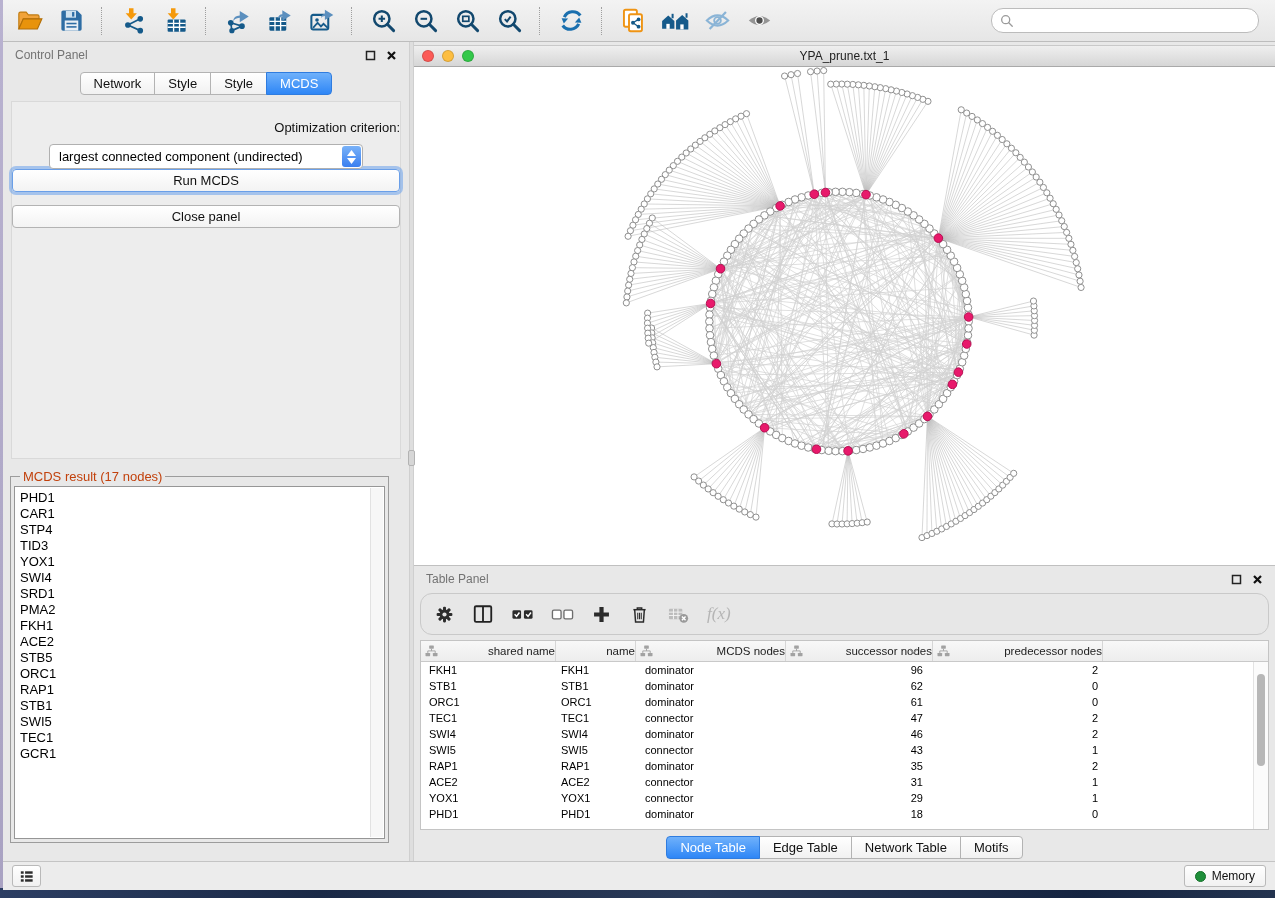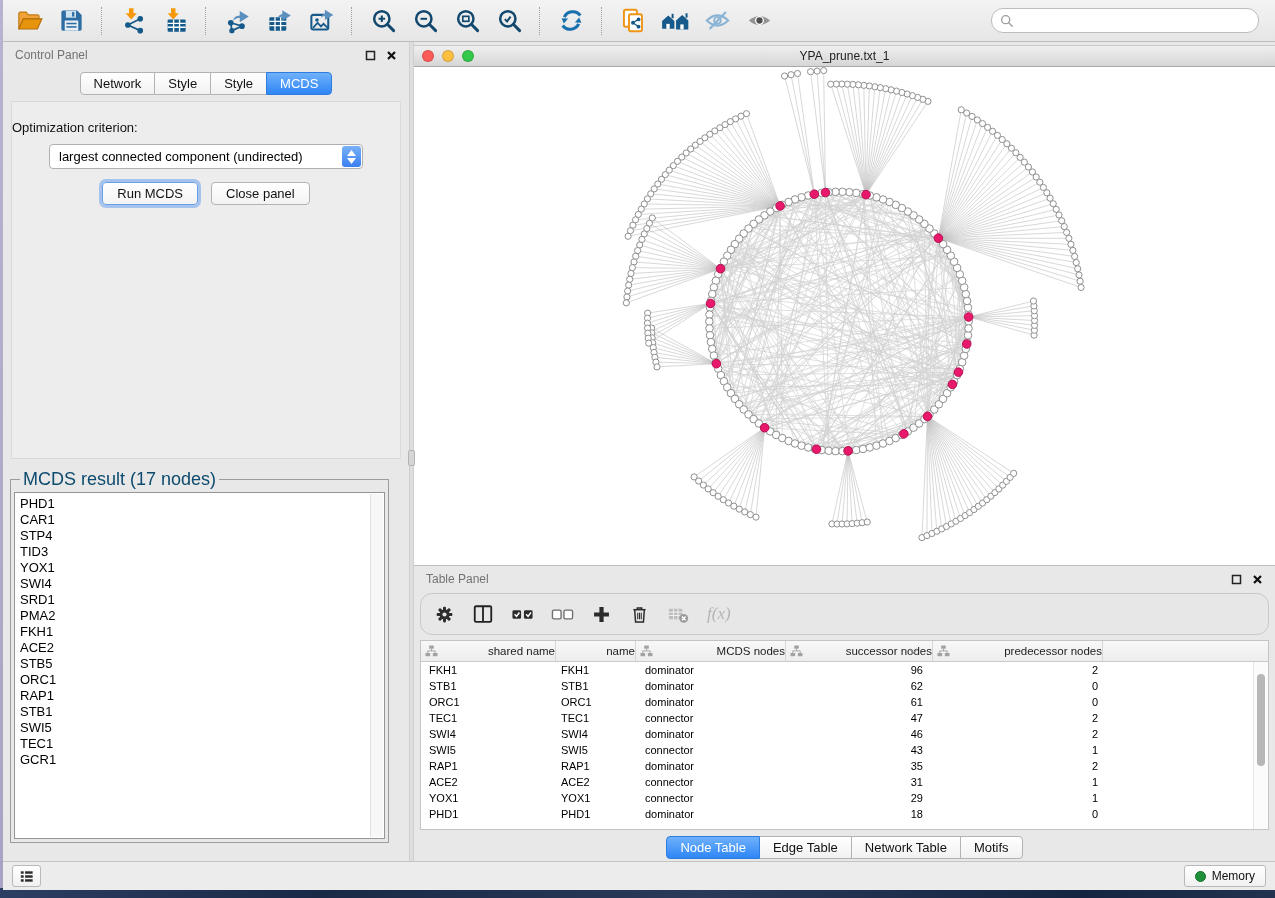--- a/index.html
+++ b/index.html
@@ -29,31 +29,31 @@
   .panel-head{height:26px;display:flex;align-items:center;padding:0 12px;font-size:12px;color:#737373;flex:none;}
   .panel-head .spacer{flex:1;}
   .wbtn{background:transparent;border:none;padding:0;margin-left:10px;display:flex;align-items:center;}
   .segtabs{display:flex;justify-content:center;margin-top:4px;flex:none;}
   .seg{padding:3px 13px;font-size:13px;background:linear-gradient(#ffffff,#f1f1f1);border:1px solid #b3b3b3;
        margin-left:-1px;color:#111;cursor:default;}
   .seg:first-child{border-radius:4px 0 0 4px;margin-left:0;}
   .seg:last-child{border-radius:0 4px 4px 0;}
   .seg.active{background:linear-gradient(#6fb1fb,#2e86f6);border-color:#2f7cdf;color:#fff;position:relative;z-index:1;}
   .cp-sub{margin:6px 8px 0;background:#ededed;border:1px solid #d9d9d9;height:356px;flex:none;}
-  .crit-label{text-align:left;font-size:13px;margin-top:18px;color:#111;}
+  .crit-label{text-align:right;font-size:13px;margin-top:18px;color:#111;}
   .combo{width:312px;height:23px;margin:9px auto 0;background:#fff;border:1px solid #b0b0b0;border-radius:4px;
          display:flex;align-items:center;font-size:13px;position:relative;}
   .combo .val{flex:1;padding-left:9px;white-space:nowrap;}
   .combo .step{width:19px;height:21px;margin:0 1px 0 4px;border-radius:3px;
          background:linear-gradient(#79b2f8,#3a7ff0);display:flex;flex-direction:column;align-items:center;justify-content:center;gap:2px;}
-  .btn-row{display:flex;justify-content:center;gap:13px;margin-top:13px;}
+  .btn-row{display:flex;justify-content:center;gap:13px;flex-direction:column;}
   .pbtn{font-size:13px;padding:3px 14px;background:linear-gradient(#ffffff,#f3f3f3);border:1px solid #b3b3b3;border-radius:4px;color:#111;}
   .pbtn.focus{box-shadow:0 0 0 3px rgba(105,160,235,.55);border-color:#6a9fe8;}
   fieldset.mcds{margin:10px 20px 18px 7px;border:1px solid #9c9c9c;padding:2px 3px 3px;flex:1;display:flex;min-height:0;}
-  fieldset.mcds legend{font-size:18px;padding:0 3px;margin-left:6px;color:#0c4a6e;}
+  fieldset.mcds legend{font-size:13px;padding:0 3px;margin-left:6px;color:#c2410c;}
   .mcds-list{flex:1;background:#fff;border:1px solid #969696;position:relative;overflow:hidden;
              font-size:13px;line-height:16px;padding:3px 14px 0 5px;color:#000;}
   .mcds-scroll{position:absolute;right:1px;top:1px;bottom:1px;width:12px;background:#f7f7f7;border-left:1px solid #e2e2e2;}
 
   
   .right{flex:1;display:flex;flex-direction:column;min-width:0;}
   .netview{flex:1;display:flex;flex-direction:column;min-height:0;}
   .nv-title{margin-top:3px;height:20px;flex:none;background:linear-gradient(#efefef,#d6d6d6);
             border-top:1px solid #c9c9c9;border-bottom:1px solid #a9a9a9;position:relative;
             display:flex;align-items:center;justify-content:center;font-size:12px;color:#222;}

